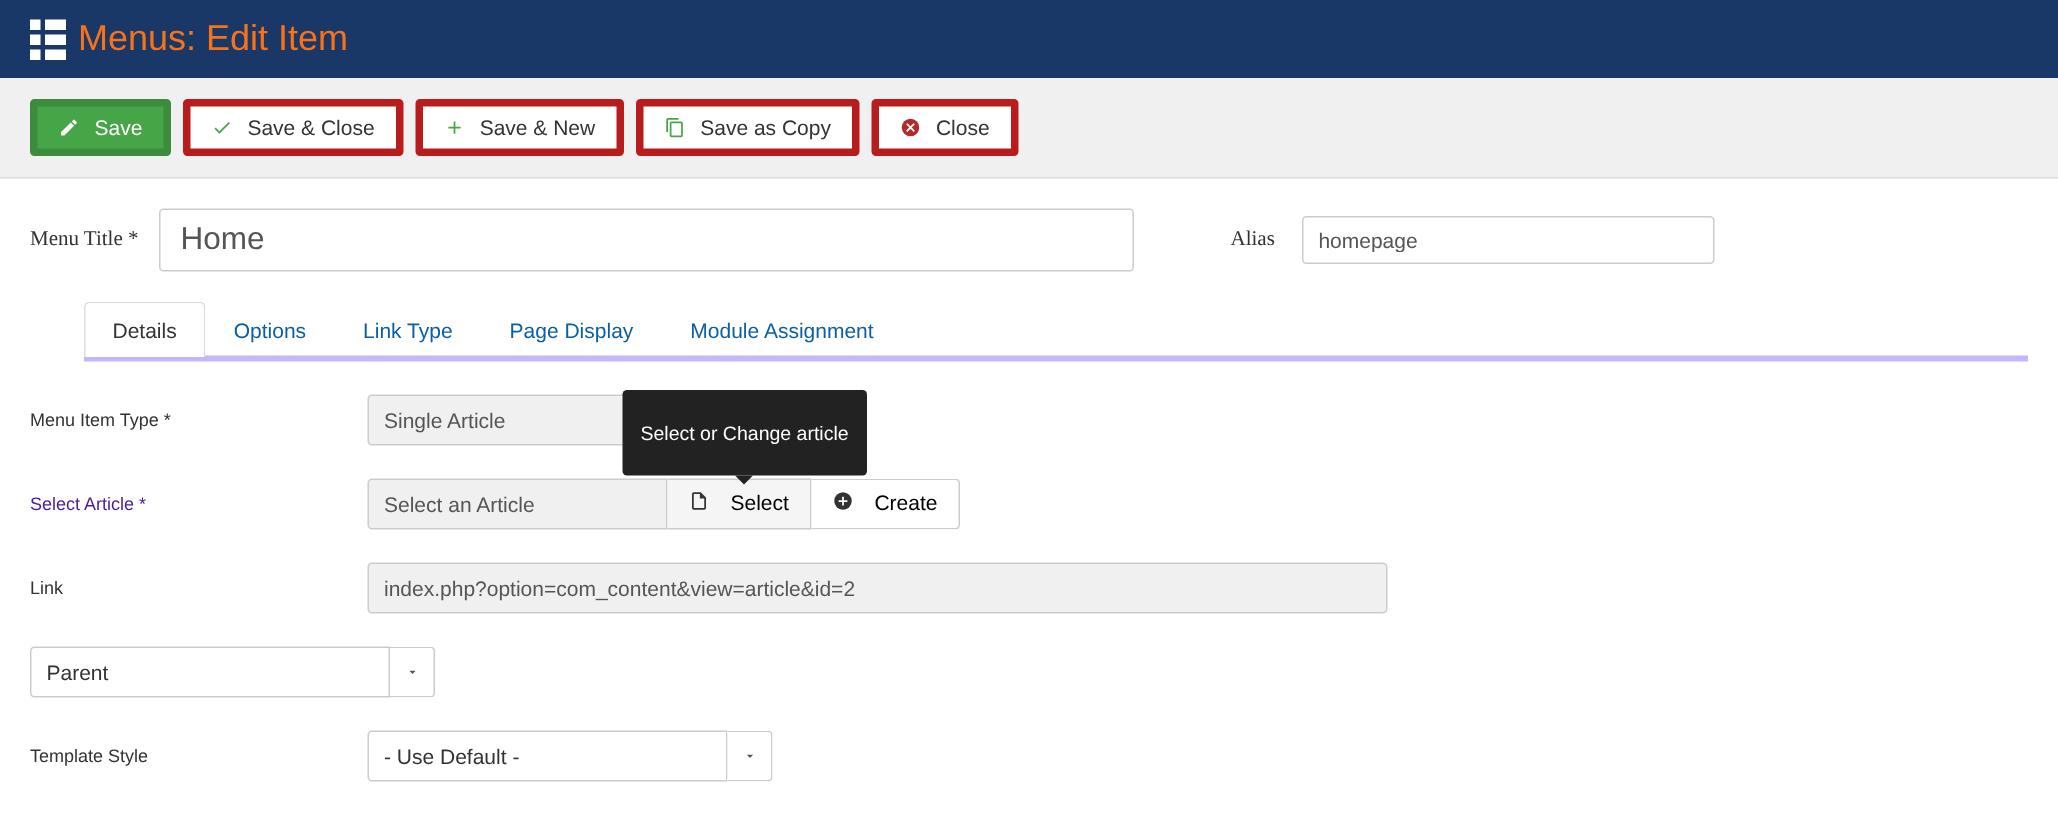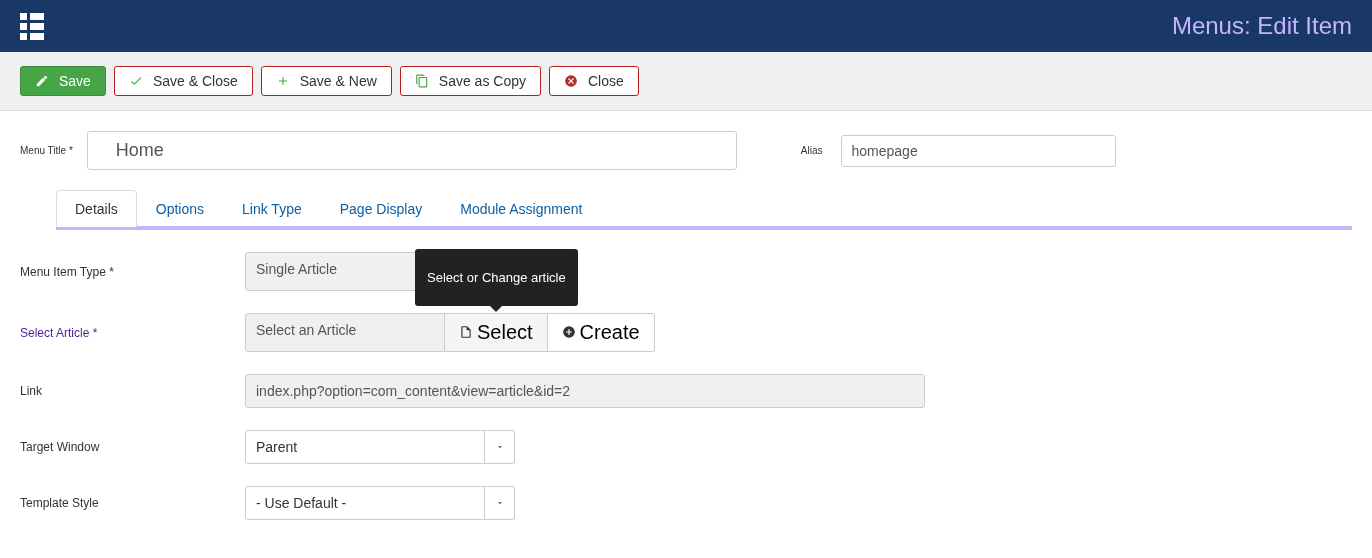--- a/index.html
+++ b/index.html
@@ -1,52 +1,52 @@
 <!DOCTYPE html>
 <html><head>
 <meta charset="utf-8">
 <style>
 * { box-sizing: border-box; margin: 0; padding: 0; }
 body { font-family: -apple-system, BlinkMacSystemFont, "Segoe UI", Helvetica, Arial, sans-serif; font-size: 13px; color: #333; background: #fff; }
 
-.header { background: #1a3867; color: #c4b5fd; padding: 12px 20px; display: flex; align-items: center; gap: 24px; justify-content: space-between; }
+.header { background: #1a3867; color: #f97316; padding: 12px 20px; display: flex; align-items: center; gap: 8px; }
 .header-icon { display: flex; flex-direction: column; gap: 3px; }
 .header-icon-row { display: flex; gap: 3px; }
 .header-icon-box { width: 7px; height: 7px; background: #fff; }
 .header-title { font-size: 24px; font-weight: 400; }
 
 .toolbar { background: #f0f0f0; border-bottom: 1px solid #ddd; padding: 14px 20px; display: flex; gap: 8px; }
-.btn { display: inline-flex; align-items: center; gap: 10px; padding: 6px 14px; border-radius: 3px; border: 1px solid #b91c1c; background: #fff; cursor: pointer; font-size: 14px; color: #333; }
+.btn { display: inline-flex; align-items: center; gap: 10px; padding: 6px 14px; border-radius: 3px; border: 5px solid #b91c1c; background: #fff; cursor: pointer; font-size: 14px; color: #333; }
 .btn-green { background: #46a546; border-color: #3d8b3d; color: #fff; }
 .btn .i { display: inline-flex; align-items: center; justify-content: center; }
 .icon-pencil svg { fill: #fff; }
 .icon-check svg { fill: #46a546; }
 .icon-plus svg { fill: #46a546; }
 .icon-copy svg { fill: #46a546; }
 .icon-cancel svg { fill: #b02b2b; }
 
 .form-area { padding: 20px; }
 .title-row { display: flex; align-items: center; gap: 14px; margin-bottom: 20px; }
-.title-row label { font-size: 10px; }
-.input-text { border: 1px solid #ccc; border-radius: 3px; padding: 8px 28px; font-size: 18px; color: #555; }
+.title-row label { font-size: 14px; font-family: Liberation Serif, serif; }
+.input-text { border: 1px solid #ccc; border-radius: 3px; padding: 8px 13px; font-size: 21px; color: #555; }
 .input-title { width: 650px; }
 .input-alias { width: 275px; font-size: 14px; padding: 7px 10px; }
 .alias-group { display: flex; align-items: center; gap: 18px; margin-left: 50px; }
 
 .tabs { display: flex; border-bottom: 4px solid #c4b5fd; margin-bottom: 22px; margin-left: 36px; }
 .tab { padding: 10px 18px; color: #0b5fa5; cursor: pointer; font-size: 14px; border: 1px solid transparent; border-bottom: none; margin-bottom: -1px; }
 .tab.active { color: #333; border-color: #ddd; background: #fff; border-radius: 4px 4px 0 0; }
 
 .field-row { display: flex; align-items: center; margin-bottom: 22px; }
 .field-label { width: 225px; font-size: 12px; }
 .field-label.required { color: #4c1d95; }
 .field-control { display: flex; align-items: stretch; }
 .readonly-box { background: #f0f0f0; border: 1px solid #ccc; border-radius: 3px 0 0 3px; padding: 8px 10px; font-size: 14px; color: #555; width: 200px; }
 .readonly-box.wide { width: 680px; border-radius: 3px; }
-.btn-attached { border: 1px solid #ccc; border-left: none; background: #fff; padding: 7px 14px; display: inline-flex; align-items: flex-end; gap: 4px; font-size: 20px; cursor: pointer; }
+.btn-attached { border: 1px solid #ccc; border-left: none; background: #fff; padding: 7px 14px; display: inline-flex; align-items: flex-start; gap: 14px; font-size: 14px; cursor: pointer; }
 .btn-attached:last-child { border-radius: 0 3px 3px 0; }
 .btn-attached.blue { background: #2a69b8; color: #fff; border-color: #2a69b8; }
 .btn-attached .i svg { fill: #333; }
 .btn-attached.blue .i svg { fill: #fff; }
 
 .select-wrap { display: flex; }
 .select-box { border: 1px solid #ccc; border-radius: 3px 0 0 3px; padding: 8px 10px; font-size: 14px; width: 240px; background: #fff; }
 .select-caret { border: 1px solid #ccc; border-left: none; border-radius: 0 3px 3px 0; width: 30px; display: flex; align-items: center; justify-content: center; background: #fff; cursor: pointer; }
 
 .tooltip { position: absolute; background: #222; color: #fff; padding: 21px 12px; border-radius: 3px; font-size: 13px; z-index: 100; white-space: nowrap; }
@@ -172,21 +172,20 @@
   </div>
 
   <div class="field-row">
     <div class="field-label">Link</div>
     <div class="field-control">
       <div class="readonly-box wide">index.php?option=com_content&amp;view=article&amp;id=2</div>
     </div>
   </div>
 
   <div class="field-row">
-    <div class="field-label">Target Window</div>
     <div class="select-wrap">
       <div class="select-box">Parent</div>
       <div class="select-caret">
         <span><svg width="10" height="10" viewBox="0 0 24 24" fill="#555">
               <path d="M7 10l5 5 5-5z"></path>
             </svg></span>
       </div>
     </div>
   </div>
 

